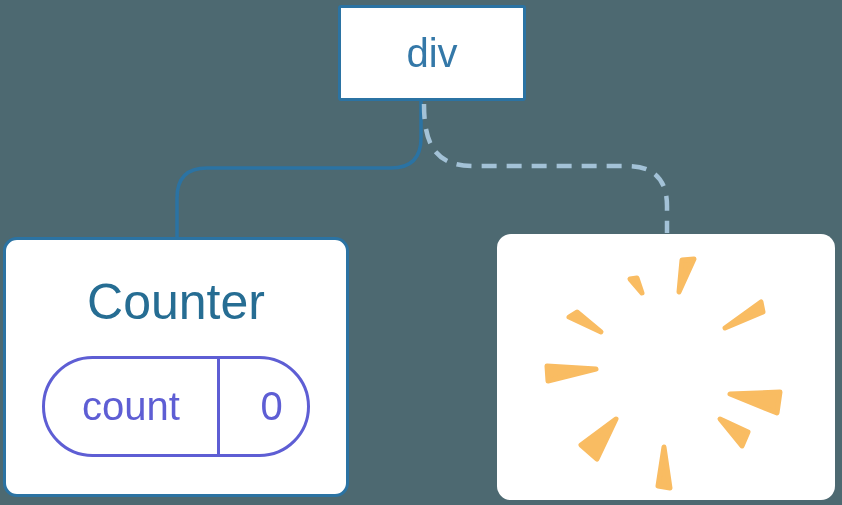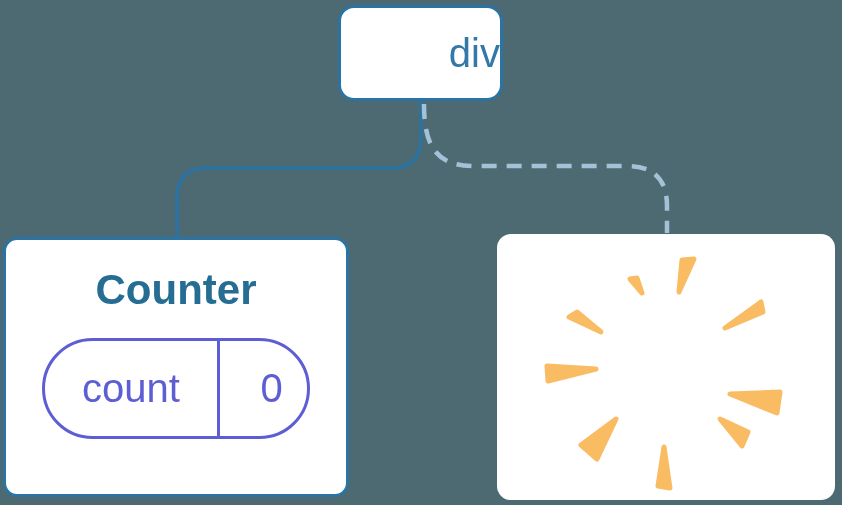--- a/index.html
+++ b/index.html
@@ -37,40 +37,40 @@
     stroke-width:4.5;
     stroke-dasharray:15 10;
   }
   .node{
     position:absolute;
     background:var(--node-bg);
     box-sizing:border-box;
   }
   .node-div{
     left:338px;top:5px;
-    width:165px;height:96px;
+    width:188px;height:96px;
     border:3px solid var(--blue-border);
-    border-radius:16px;
-    display:flex;align-items:center;justify-content:flex-end;
+    border-radius:3px;
+    display:flex;align-items:center;justify-content:center;
     font-size:40px;
     font-weight:500;
     color:var(--div-text);
   }
   .node-counter{
     left:3px;top:237px;
     width:346px;height:260px;
     border:3px solid var(--blue-border);
     border-radius:14px;
     display:flex;flex-direction:column;align-items:center;
   }
   .counter-title{
-    margin-top:26px;
-    font-size:42px;
+    margin-top:34px;
+    font-size:50px;
     line-height:1.15;
-    font-weight:700;
+    font-weight:400;
     color:var(--counter-text);
   }
   .state-pill{
     margin-top:24px;
     width:268px;height:101px;
     border:3px solid var(--purple);
     border-radius:52px;
     box-sizing:border-box;
     display:flex;
     color:var(--purple);

